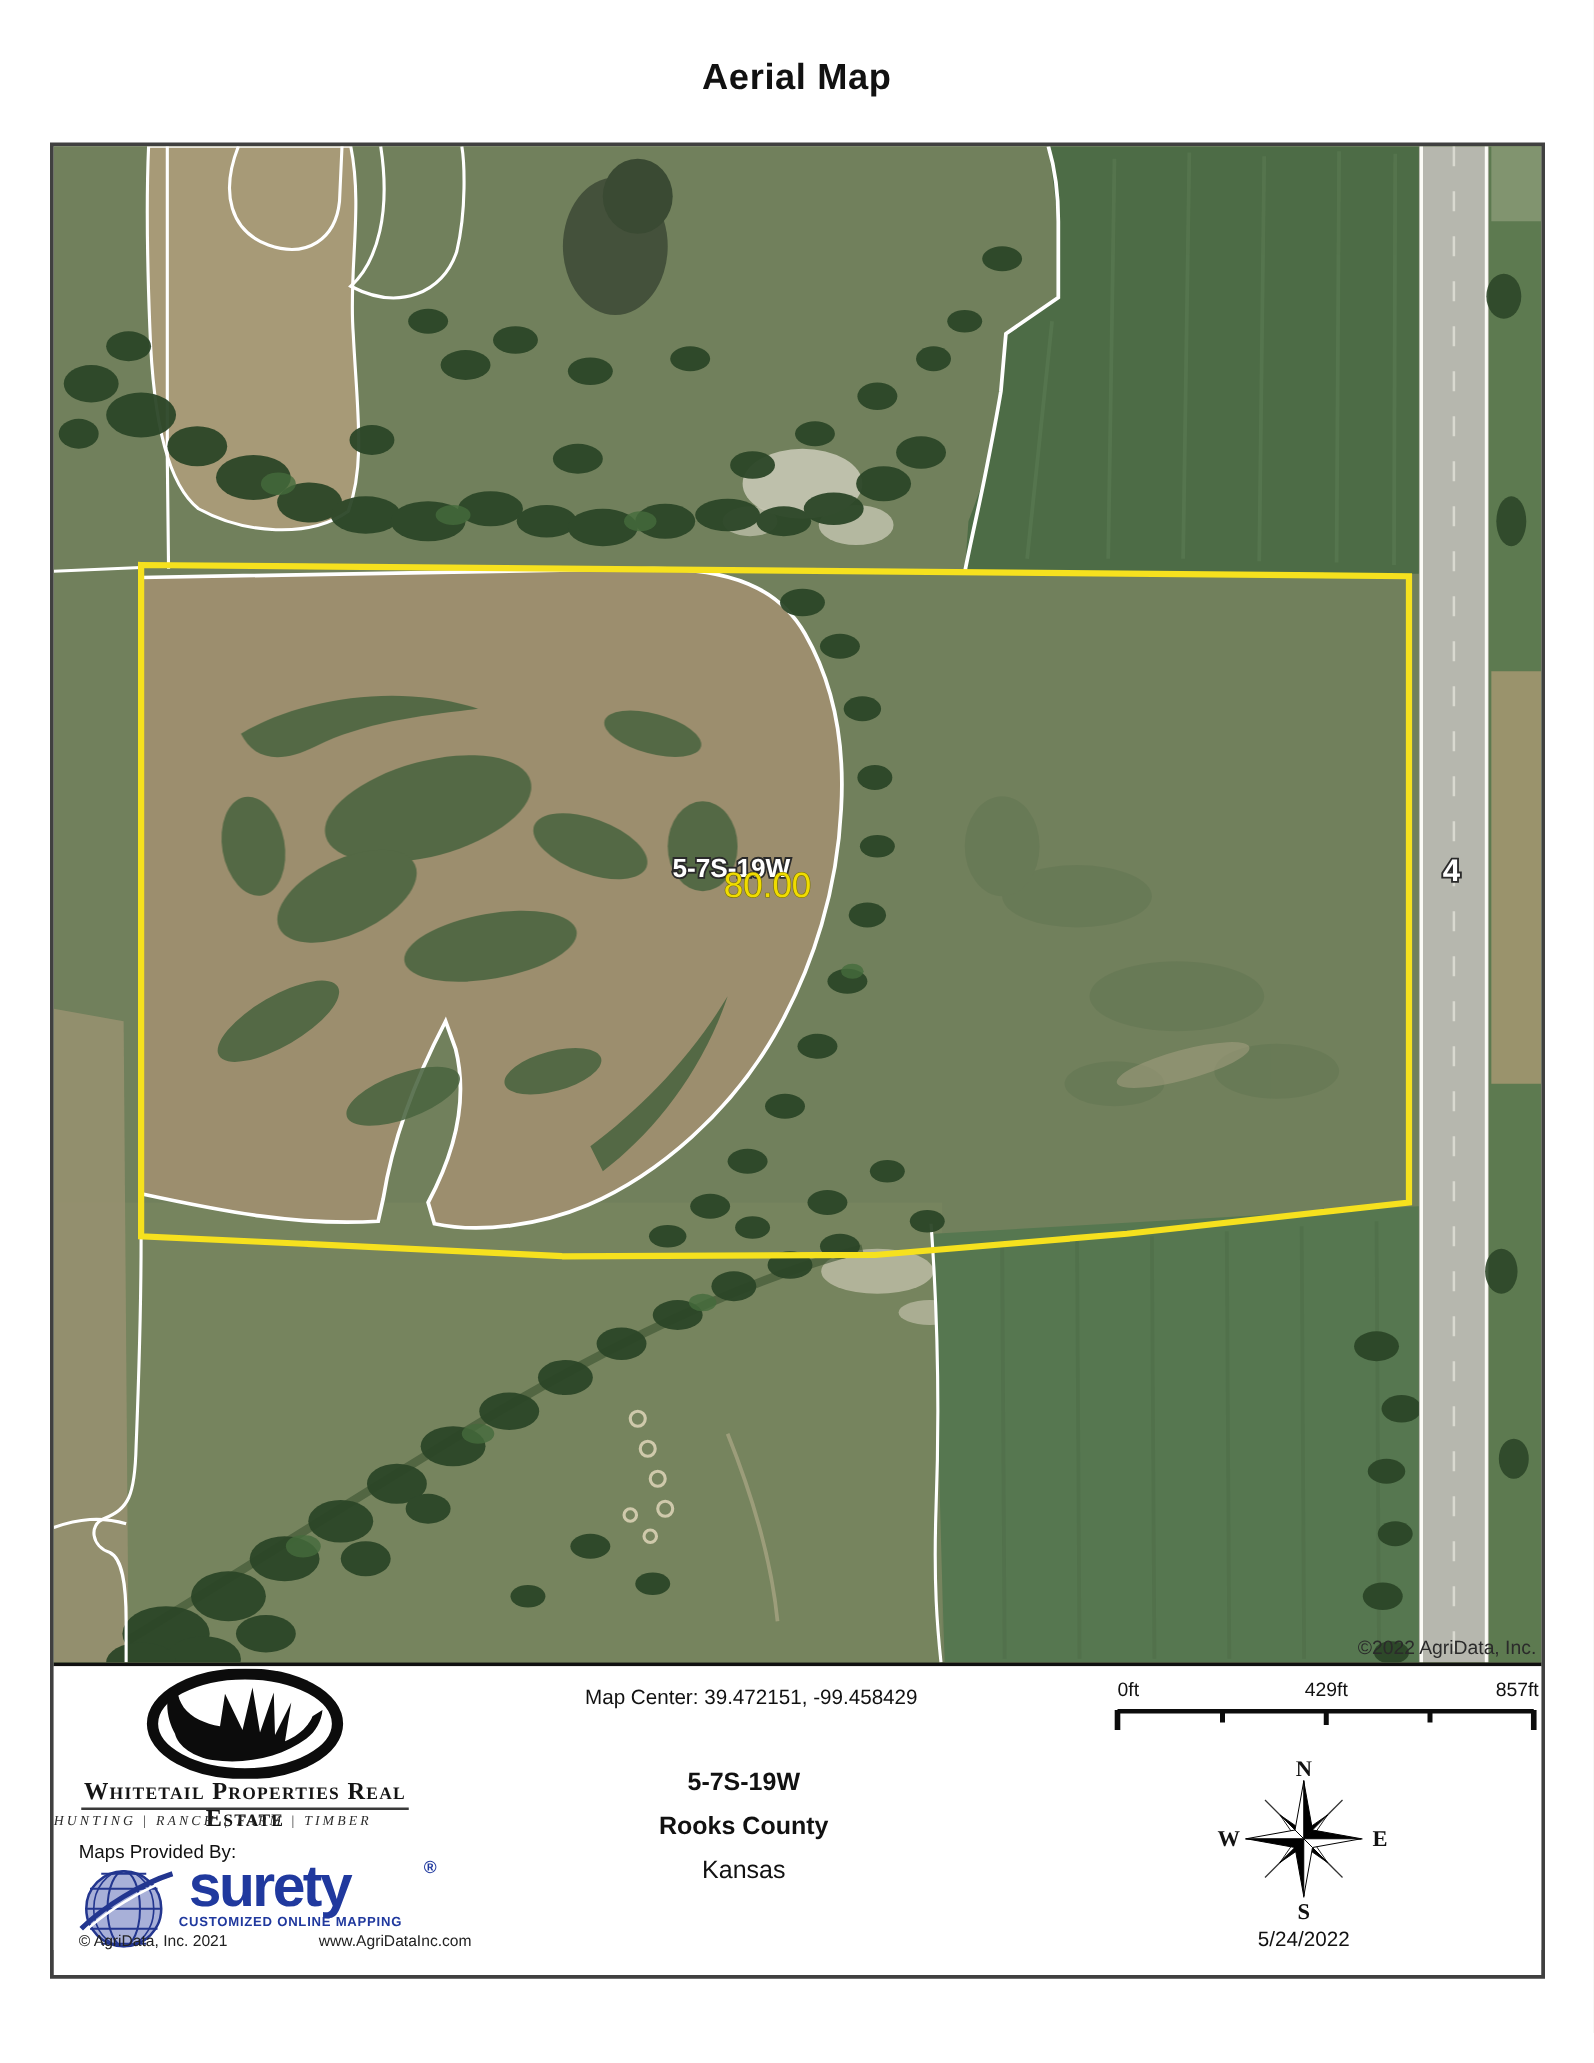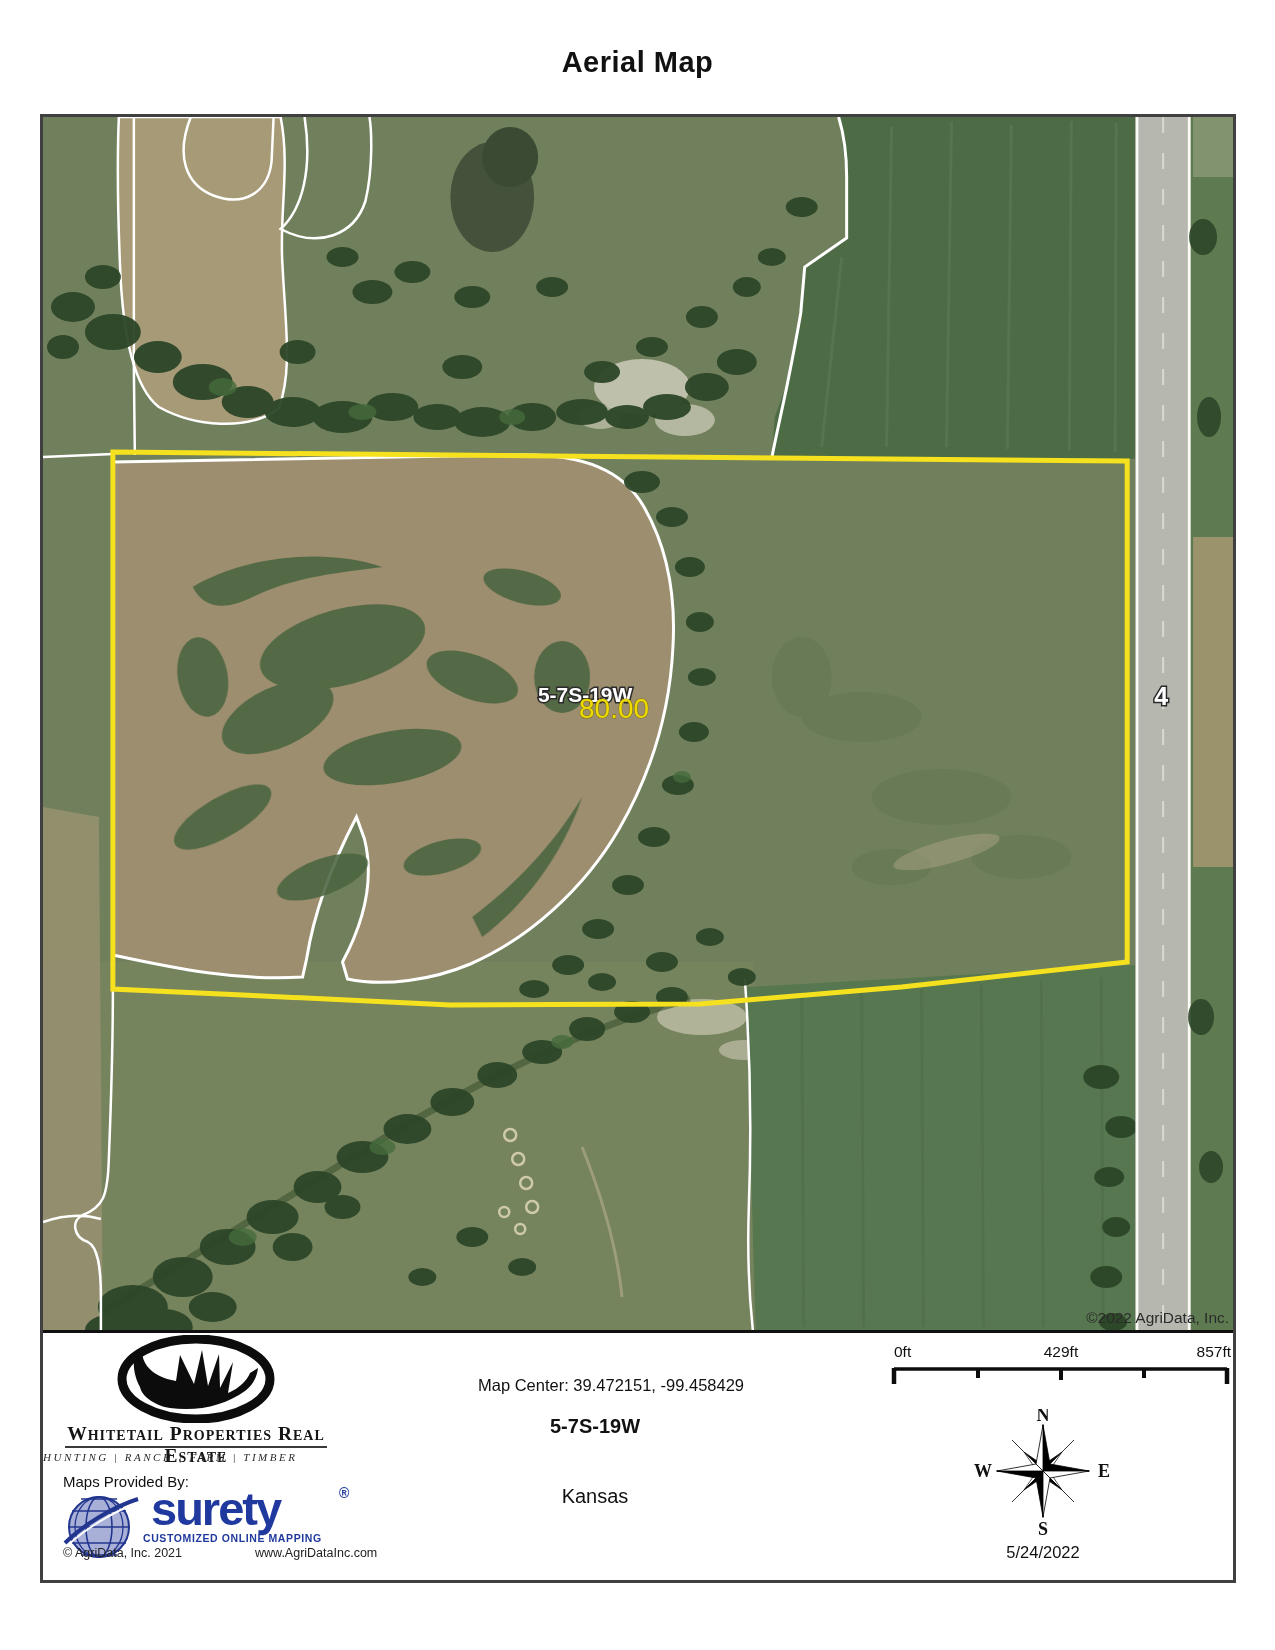--- a/index.html
+++ b/index.html
@@ -25,21 +25,21 @@
   .provided-by{position:absolute;left:20px;top:140px;font-size:15px;color:#111;}
   .globe-svg{position:absolute;left:20px;top:158px;}
   .surety-name{position:absolute;left:108px;top:148px;font-size:47px;font-weight:bold;
     letter-spacing:-2px;color:#20399E;}
   .surety-reg{position:absolute;left:296px;top:152px;font-size:14px;color:#20399E;font-weight:bold;}
   .surety-tagline{position:absolute;left:100px;top:199px;font-size:10.5px;font-weight:bold;
     letter-spacing:.6px;color:#20399E;}
   .surety-copy{position:absolute;left:20px;top:213px;font-size:12.5px;color:#222;}
   .surety-site{position:absolute;left:212px;top:213px;font-size:12.5px;color:#222;}
   
-  .map-center-line{position:absolute;left:278px;top:16px;width:580px;text-align:center;font-size:16.5px;margin-top:27px;}
+  .map-center-line{position:absolute;left:268px;top:16px;width:580px;text-align:center;font-size:16.5px;}
   .loc-section{position:absolute;left:262px;top:82px;width:580px;text-align:center;font-size:20px;font-weight:bold;}
   .loc-county{position:absolute;left:262px;top:117px;width:580px;text-align:center;font-size:20px;font-weight:bold;}
   .loc-state{position:absolute;left:262px;top:152px;width:580px;text-align:center;font-size:20px;font-weight:normal;}
   
   .scalebar-svg{position:absolute;left:845px;top:8px;}
   .scale-label{font-size:15.5px;fill:#111;font-family:"Liberation Sans",sans-serif;}
   .compass-svg{position:absolute;left:895px;top:76px;}
   .compass-letter{font-family:"Liberation Serif",serif;font-size:18px;font-weight:bold;fill:#111;}
   .compass-date{position:absolute;left:895px;top:210px;width:210px;text-align:center;font-size:16.5px;}
   
@@ -273,20 +273,21 @@
       <path d="M4,55 C22,38 50,21 74,12" stroke="#ffffff" stroke-width="2" fill="none"></path>
     </svg>
     <div class="surety-name">surety</div>
     <div class="surety-reg">®</div>
     <div class="surety-tagline">CUSTOMIZED ONLINE MAPPING</div>
     <div class="surety-copy">© AgriData, Inc. 2021</div>
     <div class="surety-site">www.AgriDataInc.com</div>
 
     <div class="map-center-line">Map Center: 39.472151, -99.458429</div>
     <div class="loc-section">5-7S-19W</div>
+    <div class="loc-county">Rooks County</div>
     <div class="loc-state">Kansas</div>
 
     <svg class="scalebar-svg" width="345" height="48" viewBox="0 0 345 48">
       <text x="6" y="16" class="scale-label" text-anchor="start">0ft</text>
       <text x="173" y="16" class="scale-label" text-anchor="middle">429ft</text>
       <text x="343" y="16" class="scale-label" text-anchor="end">857ft</text>
       <path d="M6,28 H339" stroke="#0c0c0c" stroke-width="3.5"></path>
       <path d="M6,27 V43 M339,27 V43" stroke="#0c0c0c" stroke-width="4.5"></path>
       <path d="M90,27 V37 M173,27 V39 M256,27 V37" stroke="#0c0c0c" stroke-width="4"></path>
     </svg>

